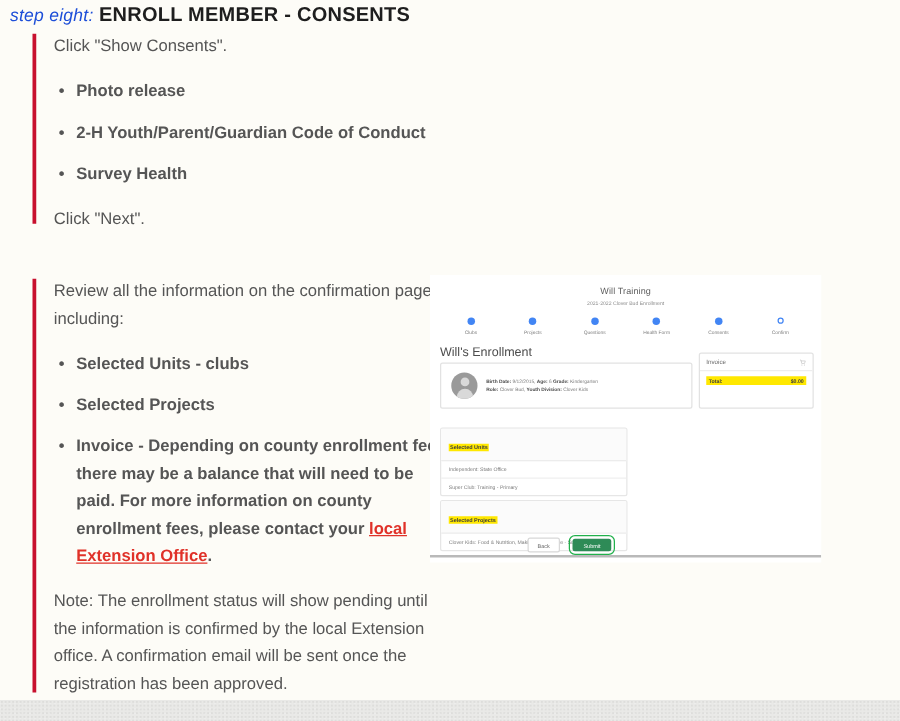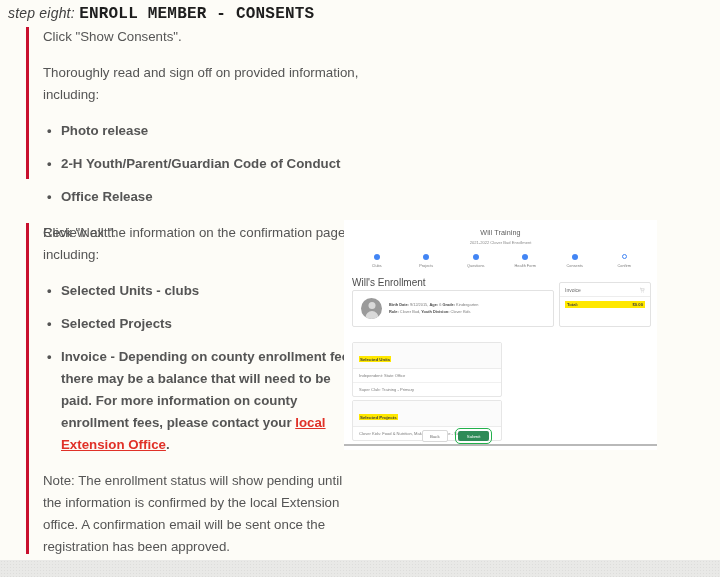--- a/index.html
+++ b/index.html
@@ -41,30 +41,29 @@
   .step-head {
     position: absolute;
     left: 8px;
     white-space: nowrap;
     font-size: 15.5px;
     line-height: 1;
   }
   .step-head .lead {
     font-style: italic;
     font-weight: normal;
-    color: #404040;
+    color: #1d4ed8;
     font-size: 14px;
     letter-spacing: 0.2px;
   }
   .step-head .title {
     font-weight: bold;
     color: #1e1e1e;
     font-size: 16px;
     letter-spacing: 0.2px;
-    font-family: Liberation Mono, monospace;
   }
   #head-eight { top: 5px; }
   #head-nine  { top: 201px; }
 
   
   .rule {
     position: absolute;
     left: 26px;
     width: 3px;
     background: #c8102e;
@@ -333,25 +332,24 @@
 
   <div class="step-head" id="head-eight">
     <span class="lead">step eight:</span>
     <span class="title">ENROLL MEMBER - CONSENTS</span>
   </div>
 
   <div class="rule" id="rule-eight"></div>
 
   <div class="col" id="col-eight">
     <p>Click "Show Consents".</p>
-    <p>Thoroughly read and sign off on provided information, including:</p>
     <ul>
       <li>Photo release</li>
       <li>2-H Youth/Parent/Guardian Code of Conduct</li>
-      <li>Office Release</li>
+      <li>Survey Health</li>
     </ul>
     <p>Click "Next".</p>
   </div>
 
 
   <div class="rule" id="rule-nine"></div>
 
   <div class="col" id="col-nine">
     <p>Review all the information on the confirmation page including:</p>
     <ul>

